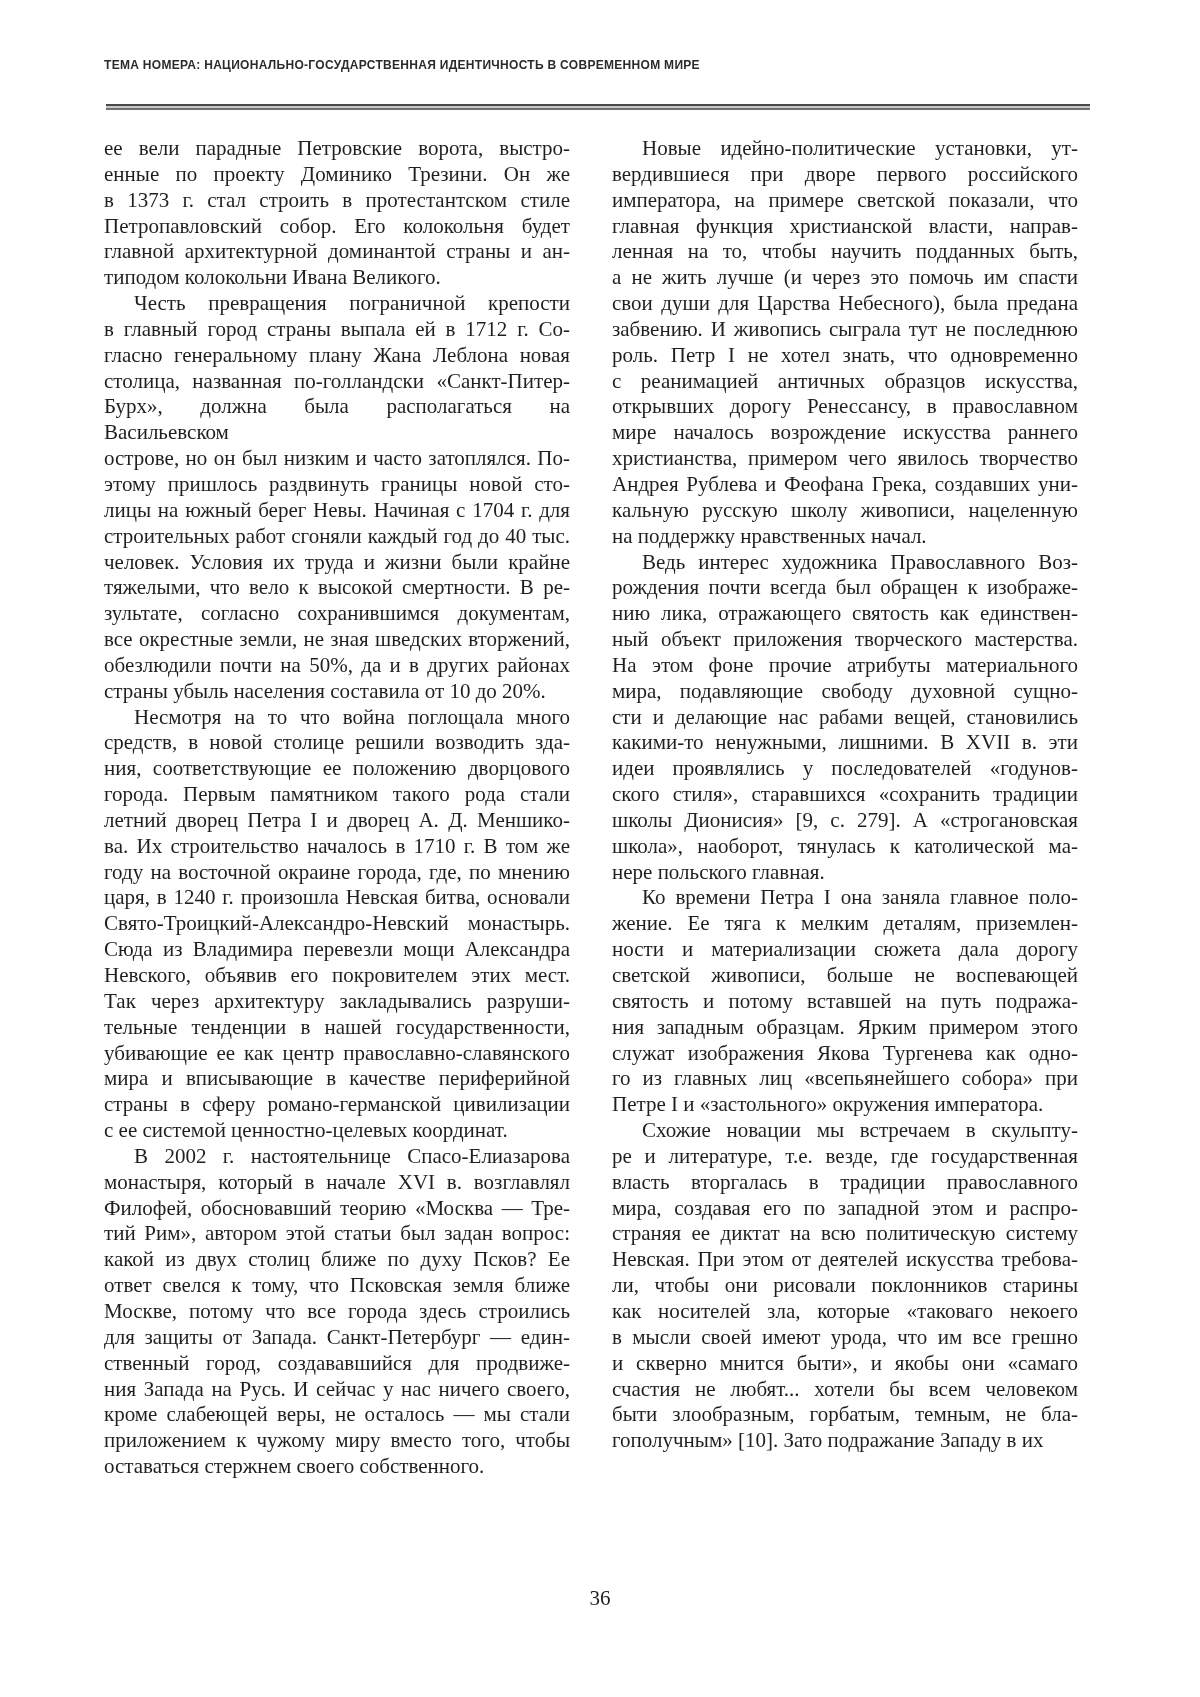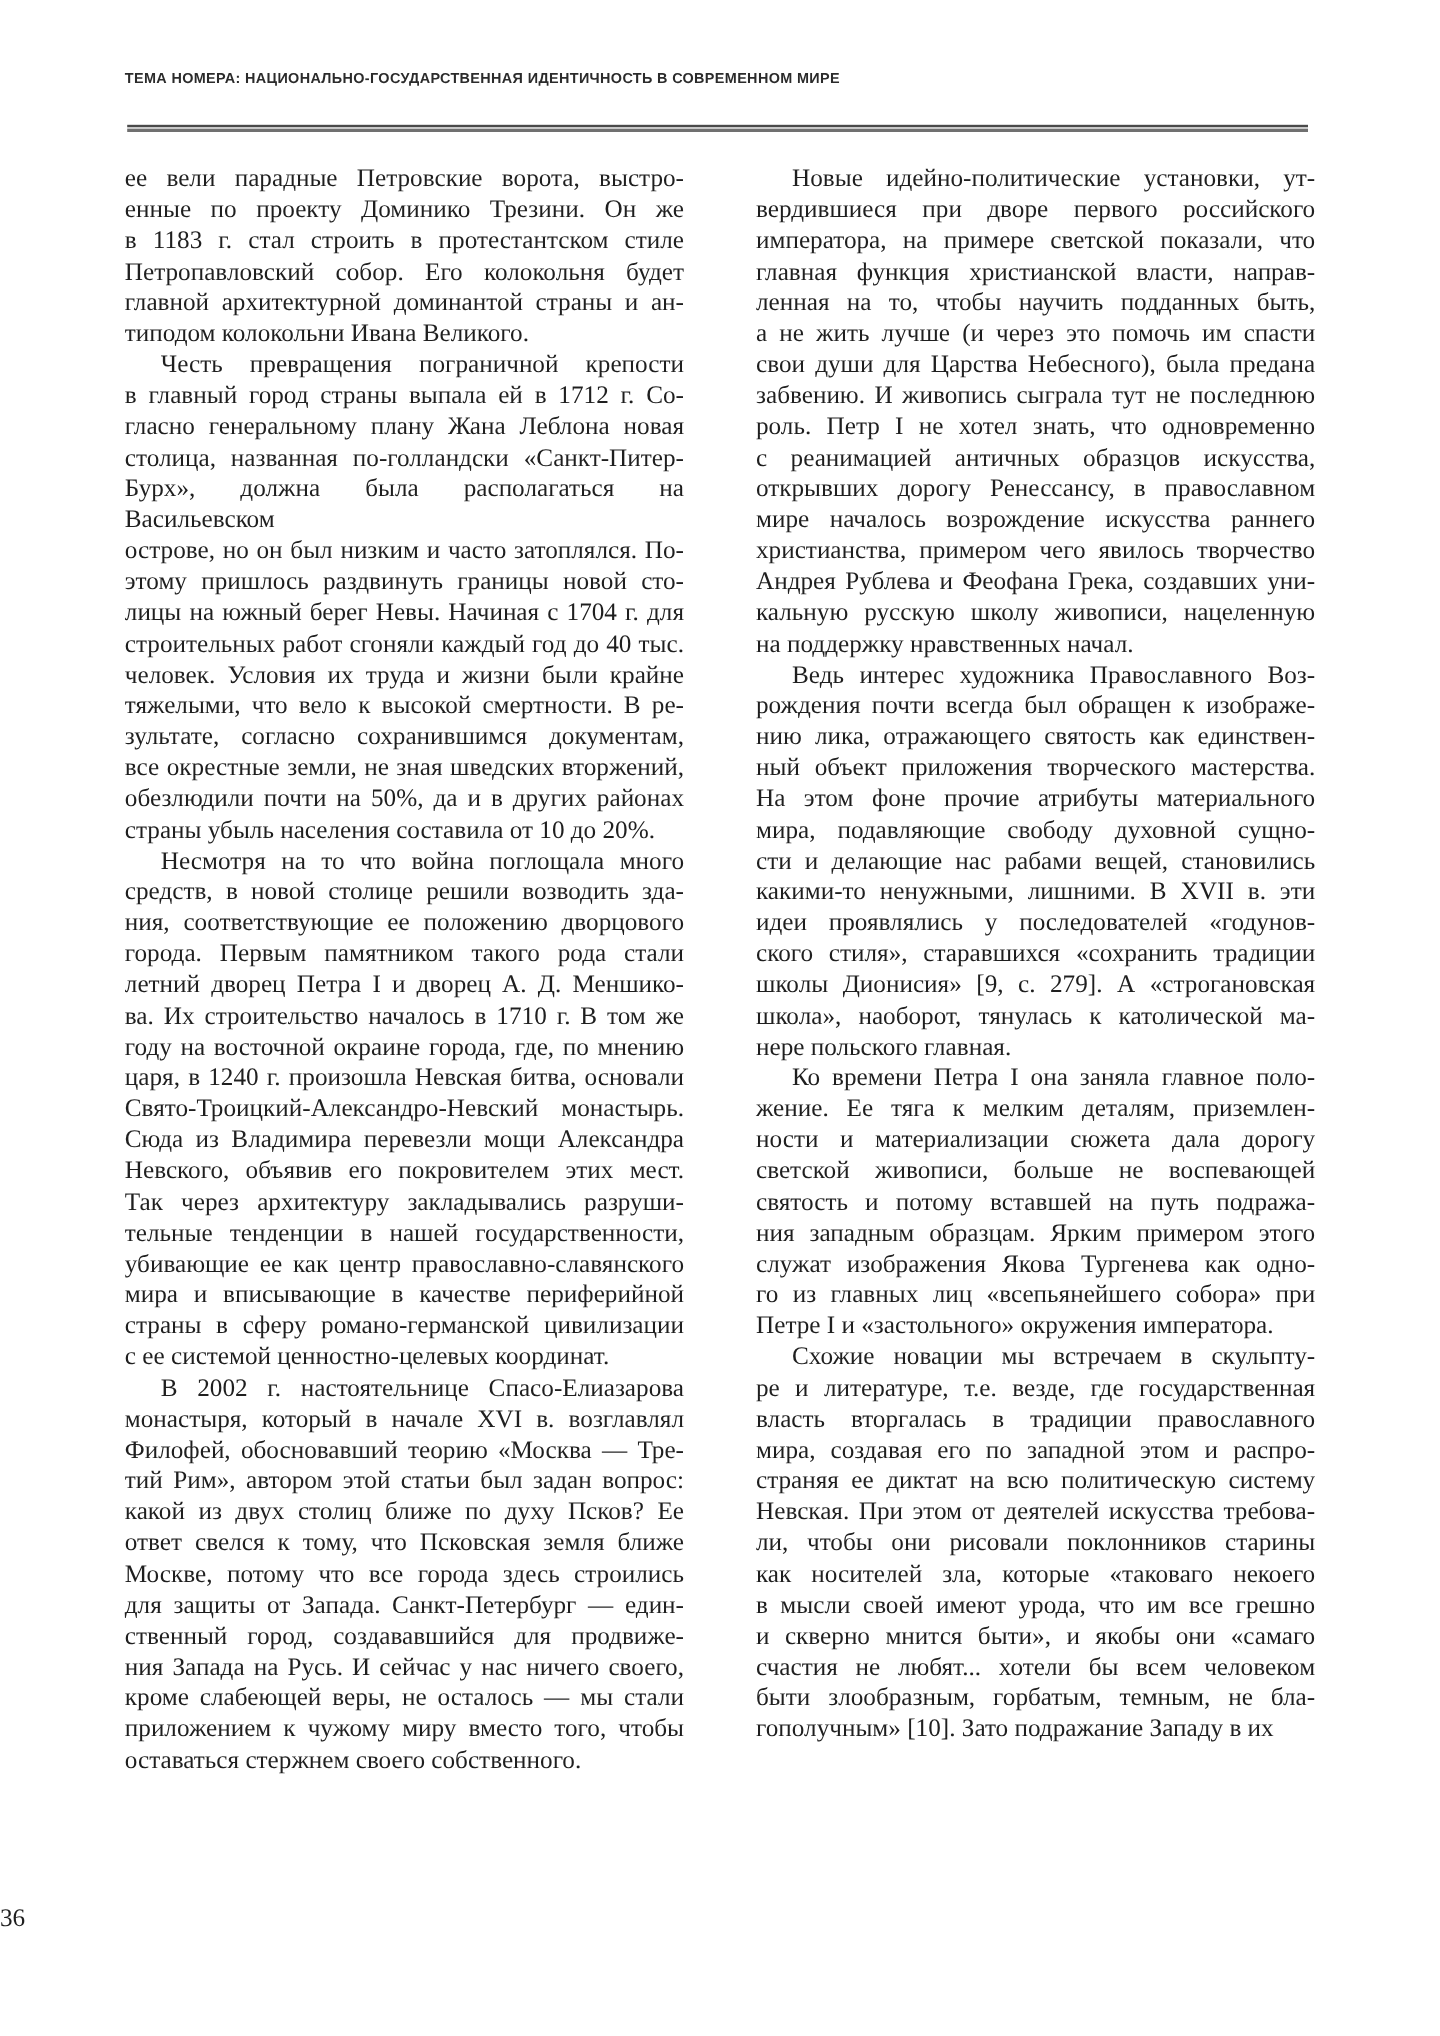--- a/index.html
+++ b/index.html
@@ -34,21 +34,21 @@
     width:984px;height:6px;
     background:linear-gradient(to bottom,
       var(--rule-dark) 0%, var(--rule-dark) 30%,
       var(--rule-mid) 35%, var(--rule-mid) 60%,
       var(--rule-low) 65%, var(--rule-low) 100%);
   }
   .columns{
     position:absolute;
     left:104px;top:136px;
     display:flex;
-    gap:60px;
+    gap:42px;
   }
   .column{
     width:466px;
     font-size:21px;
     line-height:25.85px;
   }
   .para{margin:0;padding:0;}
   .line{
     text-align:justify;
     text-align-last:justify;
@@ -56,38 +56,38 @@
   }
   .line.plast{
     text-align-last:left;
   }
   .line.indent{
     text-indent:30px;
   }
   .page-number{
     position:absolute;
     left:0;top:1586px;width:1200px;
-    text-align:left;
+    text-align:center;
     font-size:21px;
     color:var(--text-color);
   }
 </style>
 </head>
 <body>
 
 <div class="running-head">ТЕМА НОМЕРА: НАЦИОНАЛЬНО-ГОСУДАРСТВЕННАЯ ИДЕНТИЧНОСТЬ В СОВРЕМЕННОМ МИРЕ</div>
 
 <div class="head-rule"></div>
 
 <div class="columns">
   <div class="column">
       <div class="para">
         <div class="line">ее вели парадные Петровские ворота, выстро-</div>
         <div class="line">енные по проекту Доминико Трезини. Он же</div>
-        <div class="line">в 1183 г. стал строить в протестантском стиле</div>
+        <div class="line">в 1373 г. стал строить в протестантском стиле</div>
         <div class="line">Петропавловский собор. Его колокольня будет</div>
         <div class="line">главной архитектурной доминантой страны и ан-</div>
         <div class="line plast">типодом колокольни Ивана Великого.</div>
       </div>
       <div class="para">
         <div class="line indent">Честь превращения пограничной крепости</div>
         <div class="line">в главный город страны выпала ей в 1712 г. Со-</div>
         <div class="line">гласно генеральному плану Жана Леблона новая</div>
         <div class="line">столица, названная по-голландски «Санкт-Питер-</div>
         <div class="line">Бурх», должна была располагаться на Васильевском</div>

